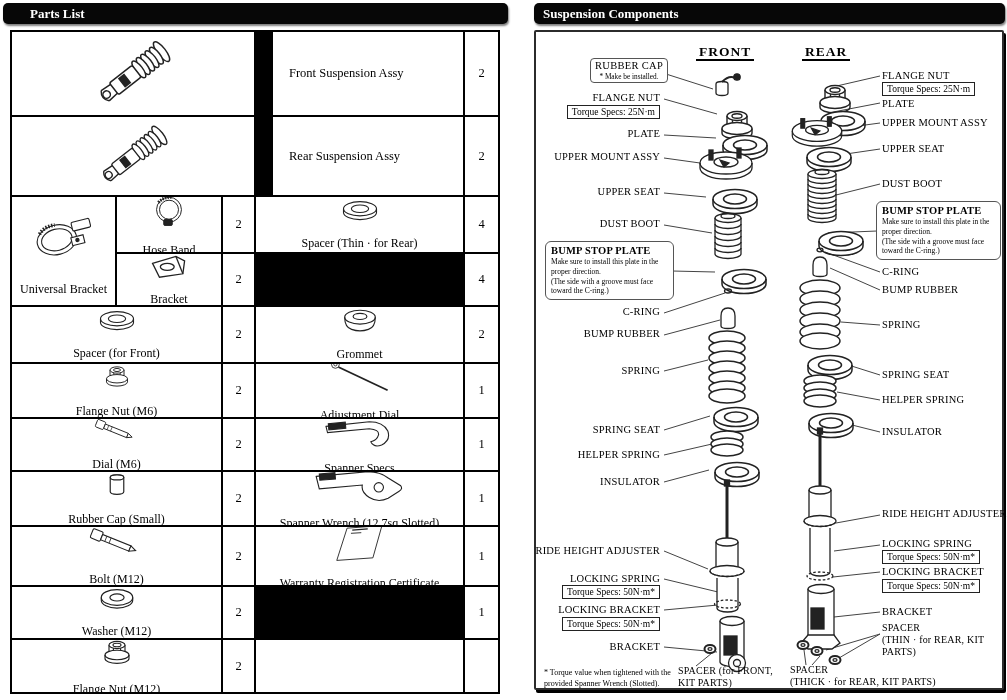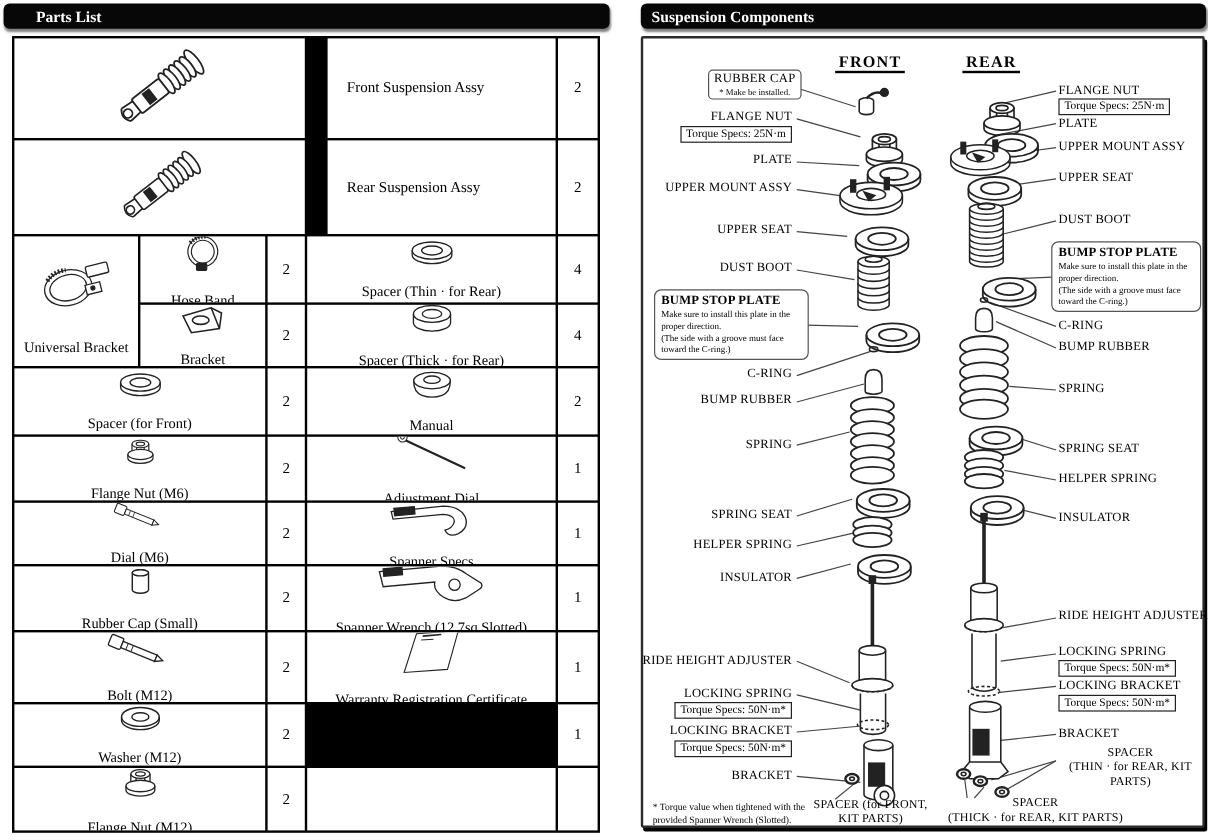--- a/index.html
+++ b/index.html
@@ -48,21 +48,21 @@
   .notebox{position:absolute;border:1.4px solid #555;border-radius:6px;background:#fff;
     padding:2px 5px 3px 5px;z-index:3;box-sizing:border-box;}
   .nb-title{font-size:10.5px;font-weight:bold;letter-spacing:.2px;line-height:13px;}
   .nb-note{font-size:7.5px;line-height:1.3;white-space:pre-line;}
   .capbox{position:absolute;border:1.4px solid #555;border-radius:4px;background:#fff;
     text-align:center;padding:1px 2px;z-index:3;box-sizing:border-box;}
   .cb-title{font-size:10.5px;line-height:12px;letter-spacing:.3px;}
   .cb-note{font-size:7.3px;line-height:9px;}
   .multi{white-space:pre-line;}
   .footnote{position:absolute;font-size:8px;line-height:1.35;white-space:pre-line;z-index:3;}
-  .sp-lab{font-size:10px;line-height:12px;text-align:center;}
+  .sp-lab{font-size:10px;line-height:12px;}
 </style>
 </head>
 <body>
 
 <svg width="0" height="0" style="position:absolute" aria-hidden="true">
   <defs>
     <g id="sym-coilover" stroke="#222" fill="#fff" stroke-width="1.6">
       <g transform="translate(60,42) rotate(52) translate(-16,-44)">
         <ellipse cx="16" cy="5" rx="13" ry="4.5"></ellipse>
         <ellipse cx="16" cy="12" rx="11" ry="4"></ellipse>
@@ -212,46 +212,38 @@
   <div class="cell qty" style="grid-area:3/5/4/6">4</div>
   <div class="cell" style="grid-area:4/2/5/3">
     <span class="pic">
       <svg width="40" height="26" viewBox="0 0 46 30">
           <use href="#sym-bracket-clip"></use>
         </svg>
       </span>
     <span class="lbl">Bracket</span>
   </div>
   <div class="cell qty" style="grid-area:4/3/5/4">2</div>
-  <div class="cell" style="grid-area:4/4/5/5">
-    <span class="pic">
-      <svg width="48" height="28" viewBox="0 0 60 38">
-          <use href="#sym-ring-thick"></use>
-        </svg>
-      </span>
-    <span class="lbl">Spacer (Thick · for Rear)</span>
-  </div>
   <div class="cell qty" style="grid-area:4/5/5/6">4</div>
 
   <div class="cell" style="grid-area:5/1/6/3">
     <span class="pic">
       <svg width="46" height="24" viewBox="0 0 60 32">
           <use href="#sym-ring-flat"></use>
         </svg>
       </span>
     <span class="lbl">Spacer (for Front)</span>
   </div>
   <div class="cell qty" style="grid-area:5/3/6/4">2</div>
   <div class="cell" style="grid-area:5/4/6/5">
     <span class="pic">
       <svg width="44" height="26" viewBox="0 0 56 34">
           <use href="#sym-grommet"></use>
         </svg>
       </span>
-    <span class="lbl">Manual</span>
+    <span class="lbl">Grommet</span>
   </div>
   <div class="cell qty" style="grid-area:5/5/6/6">2</div>
 
   <div class="cell" style="grid-area:6/1/7/3">
     <span class="pic">
       <svg width="38" height="28" viewBox="0 0 48 40">
           <use href="#sym-flange-nut"></use>
         </svg>
       </span>
     <span class="lbl">Flange Nut (M6)</span>

